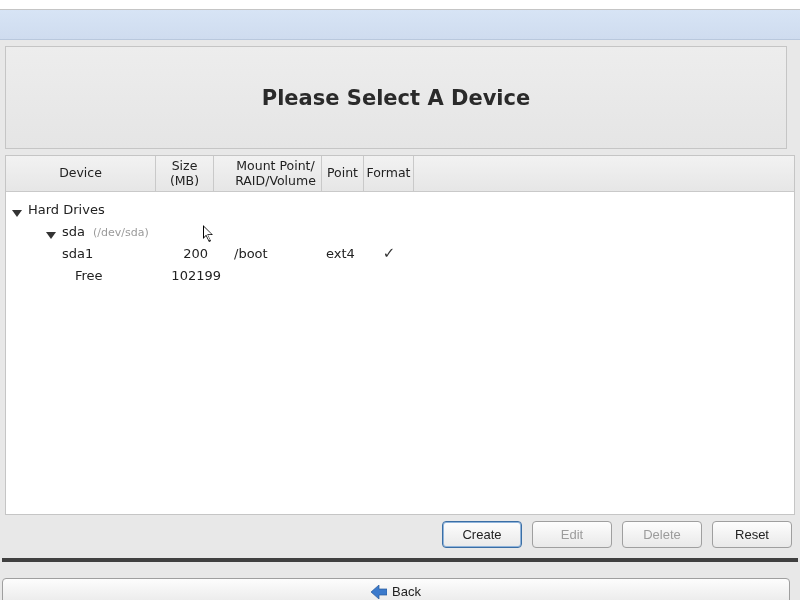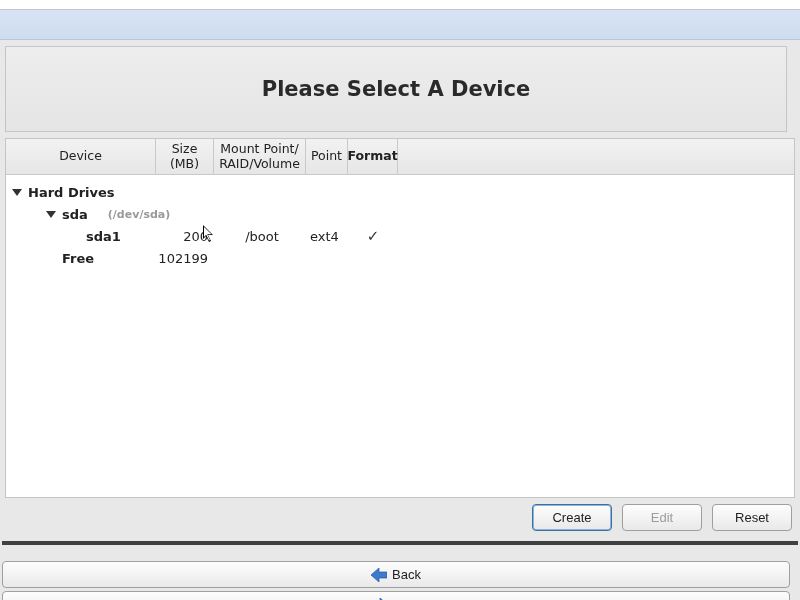--- a/index.html
+++ b/index.html
@@ -2,21 +2,21 @@
 <html><head>
 <meta charset="utf-8">
 <style>
   * { box-sizing: border-box; margin: 0; padding: 0; }
   html, body { width: 800px; height: 600px; font-family: "DejaVu Sans", "Liberation Sans", Arial, sans-serif; font-size: 13px; color: #222; background: #e8e8e8; overflow: hidden; }
   .top-strip { height: 10px; background: #fff; border-bottom: 1px solid #c5c5c5; }
   .blue-band { height: 30px; background: linear-gradient(#d7e4f5, #cfdcef); border-bottom: 1px solid #b9c8dd; }
   .container { padding: 6px 2px 0 2px; }
   .title-panel {
     margin: 0 11px 6px 3px;
-    height: 86px;
+    height: 103px;
     background: linear-gradient(#ededed, #e5e5e5);
     border: 1px solid #c5c5c5;
     display: flex; align-items: center; justify-content: center;
   }
   .title-panel h1 { font-size: 21px; font-weight: bold; color: #2a2a2a; }
   .tree-panel {
     margin: 0 3px 6px 3px;
     background: #fff;
     border: 1px solid #c5c5c5;
     height: 360px;
@@ -35,36 +35,36 @@
     border-right: 1px solid #c9c9c9;
     display: flex; align-items: center; justify-content: center;
     font-size: 12.5px;
     text-align: center;
     line-height: 1.15;
     padding: 2px 4px;
   }
   .hcell.filler { flex: 1; border-right: none; }
   .tree-body { flex: 1; overflow: auto; padding-top: 6px; }
   .row { display: flex; align-items: center; height: 22px; }
-  .row .c-device { display: flex; align-items: center; font-weight: bold; }
+  .row .c-device { display: flex; align-items: flex-end; }
   .row .c-size { text-align: right; padding-right: 6px; }
-  .row .c-mount { padding-left: 4px; text-align: center; }
+  .row .c-mount { padding-left: 4px; }
   .row .c-type { padding-left: 4px; }
   .row .c-format { display: flex; justify-content: center; align-items: center; }
   .tri {
     display: inline-block;
     width: 0; height: 0;
     border-left: 5px solid transparent;
     border-right: 5px solid transparent;
     border-top: 7px solid #333;
     margin-right: 6px;
     margin-left: 2px;
     flex-shrink: 0;
   }
-  .devpath { color: #9a9a9a; font-size: 11px; margin-left: 20px; }
+  .devpath { color: #9a9a9a; font-size: 11px; margin-left: 8px; }
   .check { font-size: 15px; color: #333; }
   .cursor {
     position: absolute;
     left: 203px; top: 225px;
     width: 0; height: 0;
     pointer-events: none;
   }
   .cursor svg { position: absolute; left: 0; top: 0; }
   .btn-row { display: flex; justify-content: flex-end; gap: 10px; padding: 0 6px 8px 0; }
   .btn {
@@ -89,23 +89,23 @@
     margin-top: 2px;
     flex-direction: column;
   }
   .arrow-left {
     display: inline-block;
   }
   .arrow-left svg, .arrow-right svg { display: block; }
   
   .w-device { width: 150px; }
   .w-size   { width: 58px; }
-  .w-mount  { width: 92px; }
+  .w-mount  { width: 92px; margin-left: 16px; }
   .w-type   { width: 42px; }
-  .w-format { width: 50px; font-weight: bold; }
+  .w-format { width: 50px; }
 </style>
 </head>
 <body>
 
 <div class="top-strip"></div>
 <div class="blue-band"></div>
 
 <div class="container">
 
   <div class="title-panel">
@@ -133,49 +133,52 @@
 
       <div class="row">
         <div class="c-device w-device" style="padding-left:38px;">
           <span class="tri"></span>
           <span>sda</span>
           <span class="devpath">(/dev/sda)</span>
         </div>
       </div>
 
       <div class="row">
-        <div class="c-device w-device" style="padding-left:80px;">
+        <div class="c-device w-device" style="padding-left:56px;">
           <span>sda1</span>
         </div>
         <div class="c-size w-size">200</div>
         <div class="c-mount w-mount">/boot</div>
         <div class="c-type w-type">ext4</div>
         <div class="c-format w-format">
             <span class="check">✓</span>
           </div>
       </div>
 
       <div class="row">
-        <div class="c-device w-device" style="padding-left:56px;">
+        <div class="c-device w-device" style="padding-left:56px;margin-left:13px;">
           <span>Free</span>
         </div>
         <div class="c-size w-size">102199</div>
         <div class="c-mount w-mount"></div>
         <div class="c-type w-type"></div>
         <div class="c-format w-format"></div>
       </div>
     </div>
   </div>
 
   <div class="btn-row">
     <button class="btn focused">
         <span>Create</span>
       </button>
     <button class="btn disabled">
         <span>Edit</span>
+      </button>
+    <button class="btn disabled">
+        <span>Delete</span>
       </button>
     <button class="btn">
         <span>Reset</span>
       </button>
   </div>
 
   <div class="nav-row">
     <button class="btn">
       <span class="arrow-left">
         <svg width="16" height="14" viewBox="0 0 16 14">

